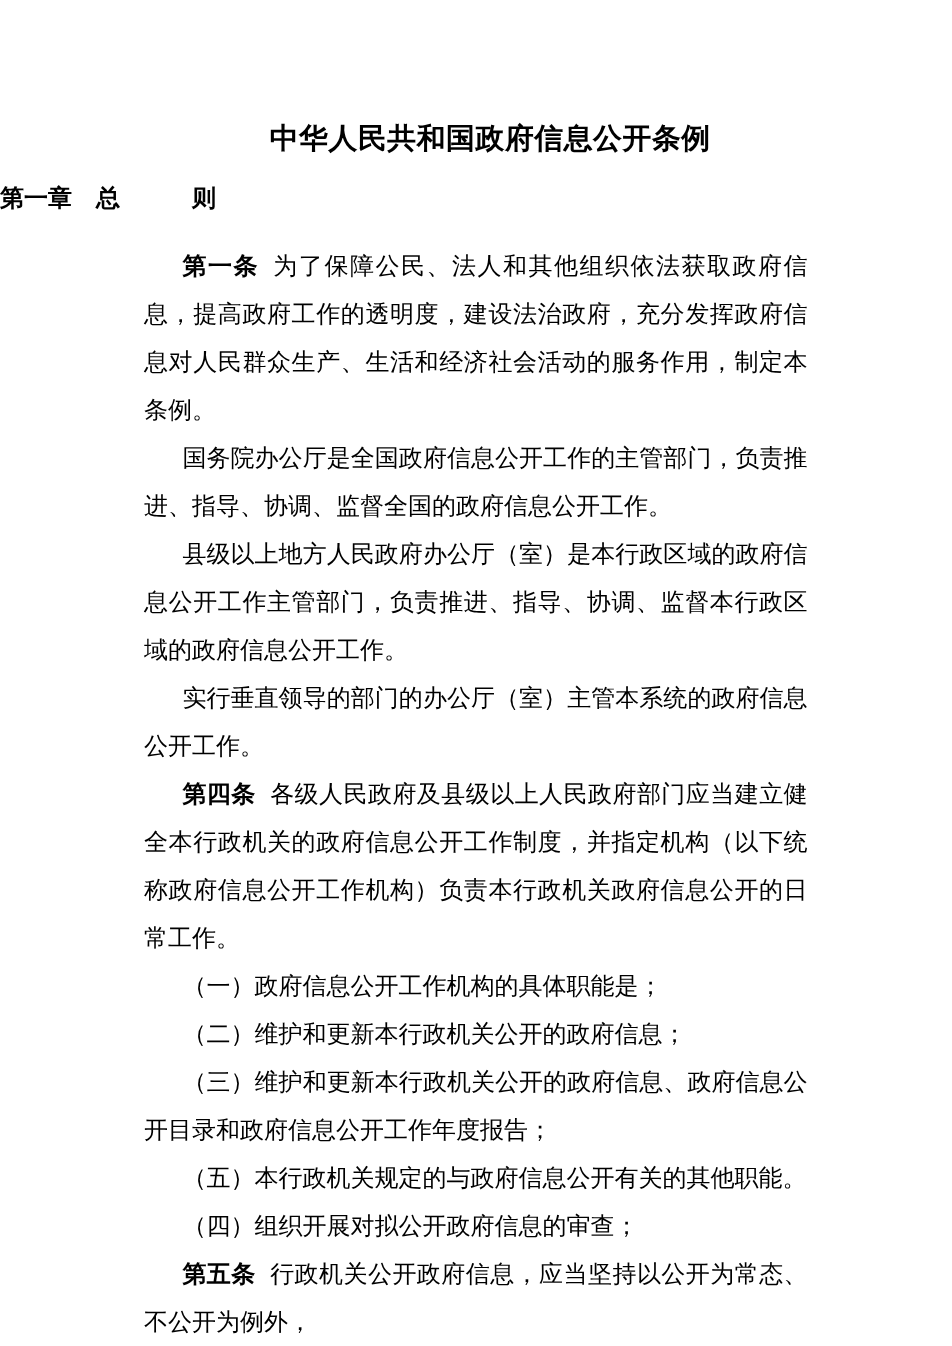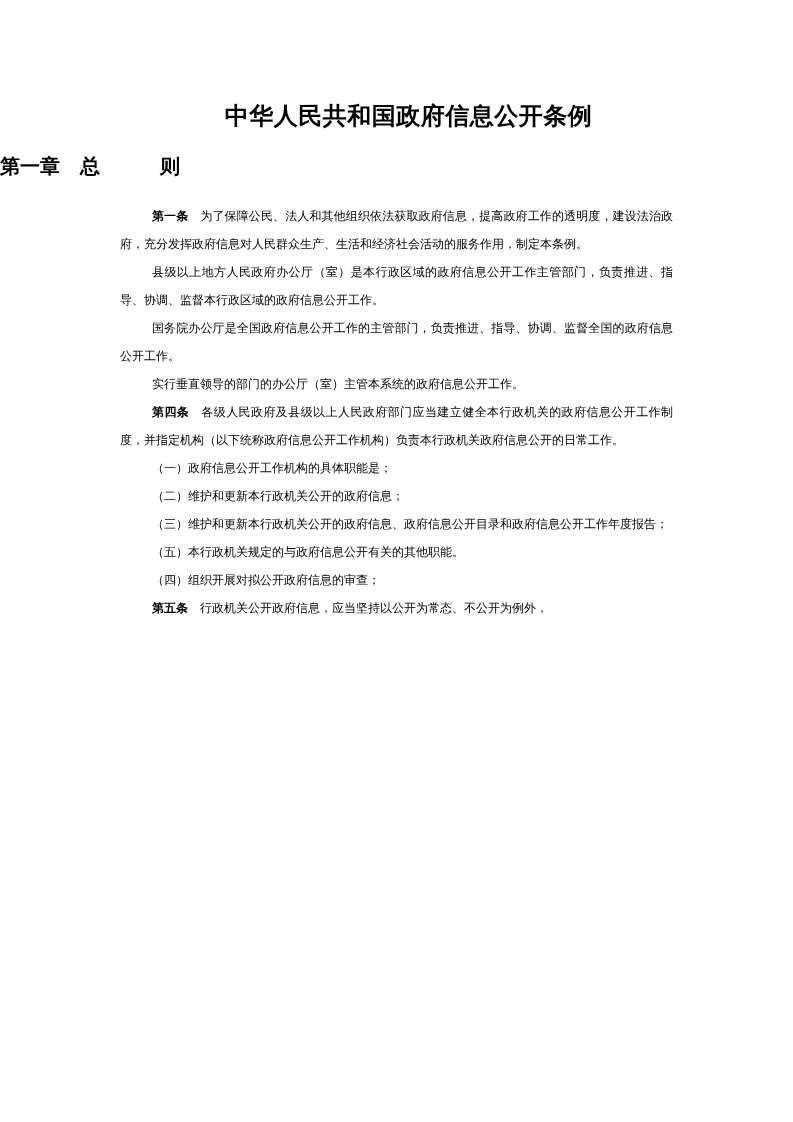--- a/index.html
+++ b/index.html
@@ -38,22 +38,22 @@
     font-size: 20px;
     font-weight: 700;
     line-height: 38px;
     white-space: pre;
   }
   .body-text {
     position: absolute;
     top: 202px;
     left: 120px;
     width: 553px;
-    font-size: 12px;
-    line-height: 28px;
+    font-size: 20px;
+    line-height: 40px;
     text-align: justify;
     text-justify: inter-character;
   }
   .body-text p {
     margin: 0;
     padding: 0;
     text-indent: 32px;
   }
   .para-label {
     font-weight: 700;
@@ -73,25 +73,25 @@
 
   <div class="body-text">
 
     <p>
       <span class="para-label">第一条</span><span>为了保障公民、法人和其他组织依法获取政府信息，提高政府工作的透明度，建设法治政府，充分发挥政府信息对人民群众生产、生活和经济社会活动的服务作用，制定本条例。</span>
     </p>
 
 
 
     <p>
-      <span class="para-label"></span><span>县级以上地方人民政府办公厅（室）是本行政区域的政府信息公开工作主管部门，负责推进、指导、协调、监督本行政区域的政府信息公开工作。</span>
+      <span class="para-label"></span><span>国务院办公厅是全国政府信息公开工作的主管部门，负责推进、指导、协调、监督全国的政府信息公开工作。</span>
     </p>
 
     <p>
-      <span class="para-label"></span><span>国务院办公厅是全国政府信息公开工作的主管部门，负责推进、指导、协调、监督全国的政府信息公开工作。</span>
+      <span class="para-label"></span><span>县级以上地方人民政府办公厅（室）是本行政区域的政府信息公开工作主管部门，负责推进、指导、协调、监督本行政区域的政府信息公开工作。</span>
     </p>
 
     <p>
       <span class="para-label"></span><span>实行垂直领导的部门的办公厅（室）主管本系统的政府信息公开工作。</span>
     </p>
 
     <p>
       <span class="para-label">第四条</span><span>各级人民政府及县级以上人民政府部门应当建立健全本行政机关的政府信息公开工作制度，并指定机构（以下统称政府信息公开工作机构）负责本行政机关政府信息公开的日常工作。</span>
     </p>
 

